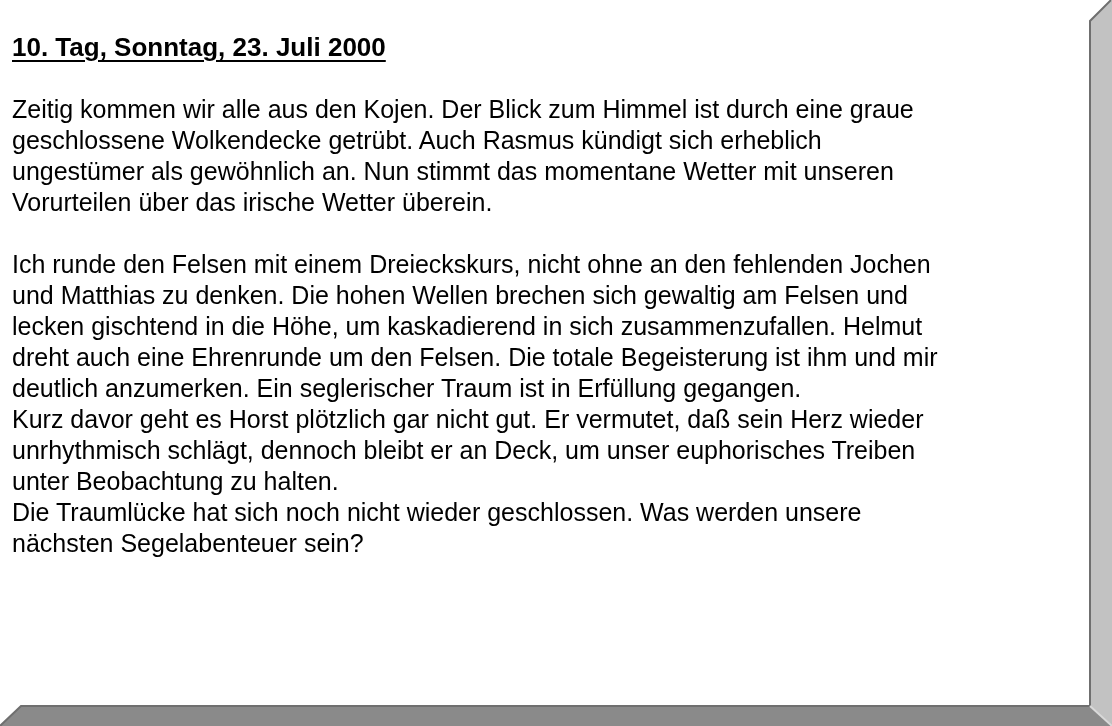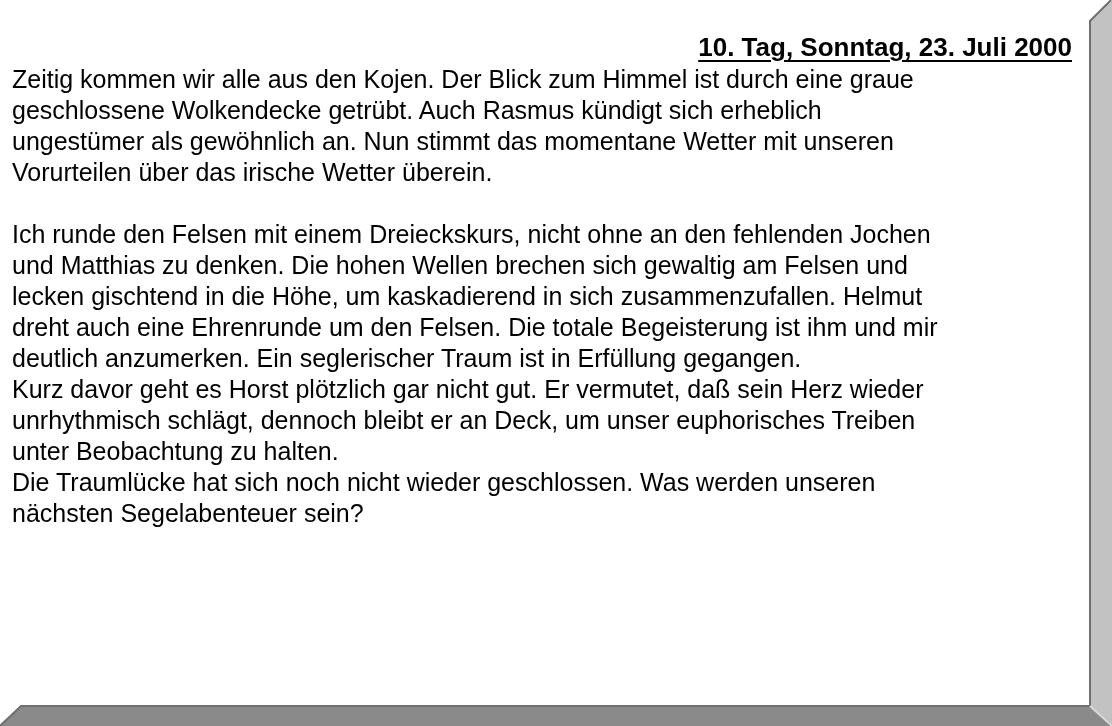--- a/index.html
+++ b/index.html
@@ -37,33 +37,34 @@
     position: relative;
     margin-left: 12px;
     width: 1060px;
     padding-top: 30px;
   }
   .title {
     margin: 0;
     font-size: 26px;
     line-height: 34px;
     font-weight: bold;
-    text-align: right;
+    text-align: left;
     text-decoration: underline;
     text-underline-offset: 4px;
     text-decoration-thickness: 2px;
   }
   .subtitle {
     margin: 36px 0 0 0;
     font-size: 26px;
     line-height: 34px;
     font-weight: bold;
     text-align: center;
   }
   .body-text {
+    margin-top: 30px;
   }
   .para {
     margin: 0;
     font-size: 25px;
     line-height: 31px;
     white-space: pre-line; 
   }
   .gap-after {
     margin-bottom: 31px; 
   }
@@ -83,21 +84,21 @@
 ungestümer als gewöhnlich an. Nun stimmt das momentane Wetter mit unseren
 Vorurteilen über das irische Wetter überein.</p>
       <p class="para">Ich runde den Felsen mit einem Dreieckskurs, nicht ohne an den fehlenden Jochen
 und Matthias zu denken. Die hohen Wellen brechen sich gewaltig am Felsen und
 lecken gischtend in die Höhe, um kaskadierend in sich zusammenzufallen. Helmut
 dreht auch eine Ehrenrunde um den Felsen. Die totale Begeisterung ist ihm und mir
 deutlich anzumerken. Ein seglerischer Traum ist in Erfüllung gegangen.</p>
       <p class="para">Kurz davor geht es Horst plötzlich gar nicht gut. Er vermutet, daß sein Herz wieder
 unrhythmisch schlägt, dennoch bleibt er an Deck, um unser euphorisches Treiben
 unter Beobachtung zu halten.</p>
-      <p class="para">Die Traumlücke hat sich noch nicht wieder geschlossen. Was werden unseren
+      <p class="para">Die Traumlücke hat sich noch nicht wieder geschlossen. Was werden unsere
 nächsten Segelabenteuer sein?</p>
     </div>
   </div>
 
   <svg class="frame-svg" viewBox="0 0 1112 726" xmlns="http://www.w3.org/2000/svg" aria-hidden="true">
 
     <polygon points="1090,21 1112,0 1112,726 1090,706" fill="var(--frame-right)"></polygon>
 
     <polygon points="0,726 21,706 1090,706 1112,726" fill="var(--frame-bottom)"></polygon>
 

